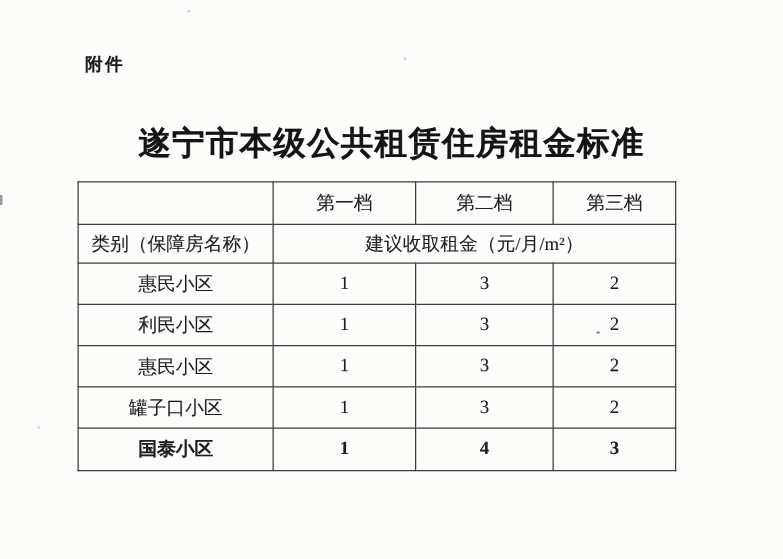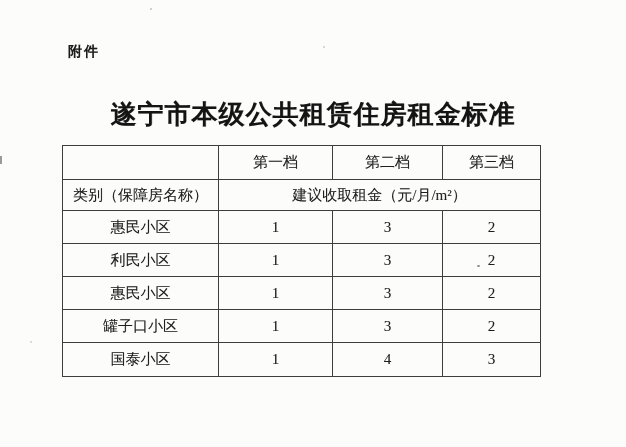--- a/index.html
+++ b/index.html
@@ -57,21 +57,21 @@
     text-align: center;
     vertical-align: middle;
     font-size: 15px;
     padding: 0;
     color: #1e1e1e;
     text-shadow: 0.3px 0.3px 0.3px rgba(45,45,45,0.3);
   }
   .rent-table tr:nth-child(1) { height: 34px; }
   .rent-table tr:nth-child(2) { height: 31px; }
   .rent-table tr:nth-child(n+3) { height: 33px; padding-left: 16px; }
-  .rent-table tr:nth-child(7) { height: 34px; }
+  .rent-table tr:nth-child(7) { height: 34px; font-weight: bold; }
   .speck {
     position: absolute;
     border-radius: 50%;
   }
   .speck-a { left: 150px; top: 8px;  width: 2px; height: 2px; background: #c2c2c2; }
   .speck-b { left: 323px; top: 46px; width: 2px; height: 2px; background: #cdcdcd; }
   .speck-c { left: 477px; top: 265px; width: 3px; height: 2px; background: #8a8a8a; }
   .speck-d { left: 0px;   top: 156px; width: 2px; height: 8px; background: #9a9a9a; border-radius: 0; }
   .speck-e { left: 30px;  top: 341px; width: 2px; height: 2px; background: #cfcfcf; }
 </style>

